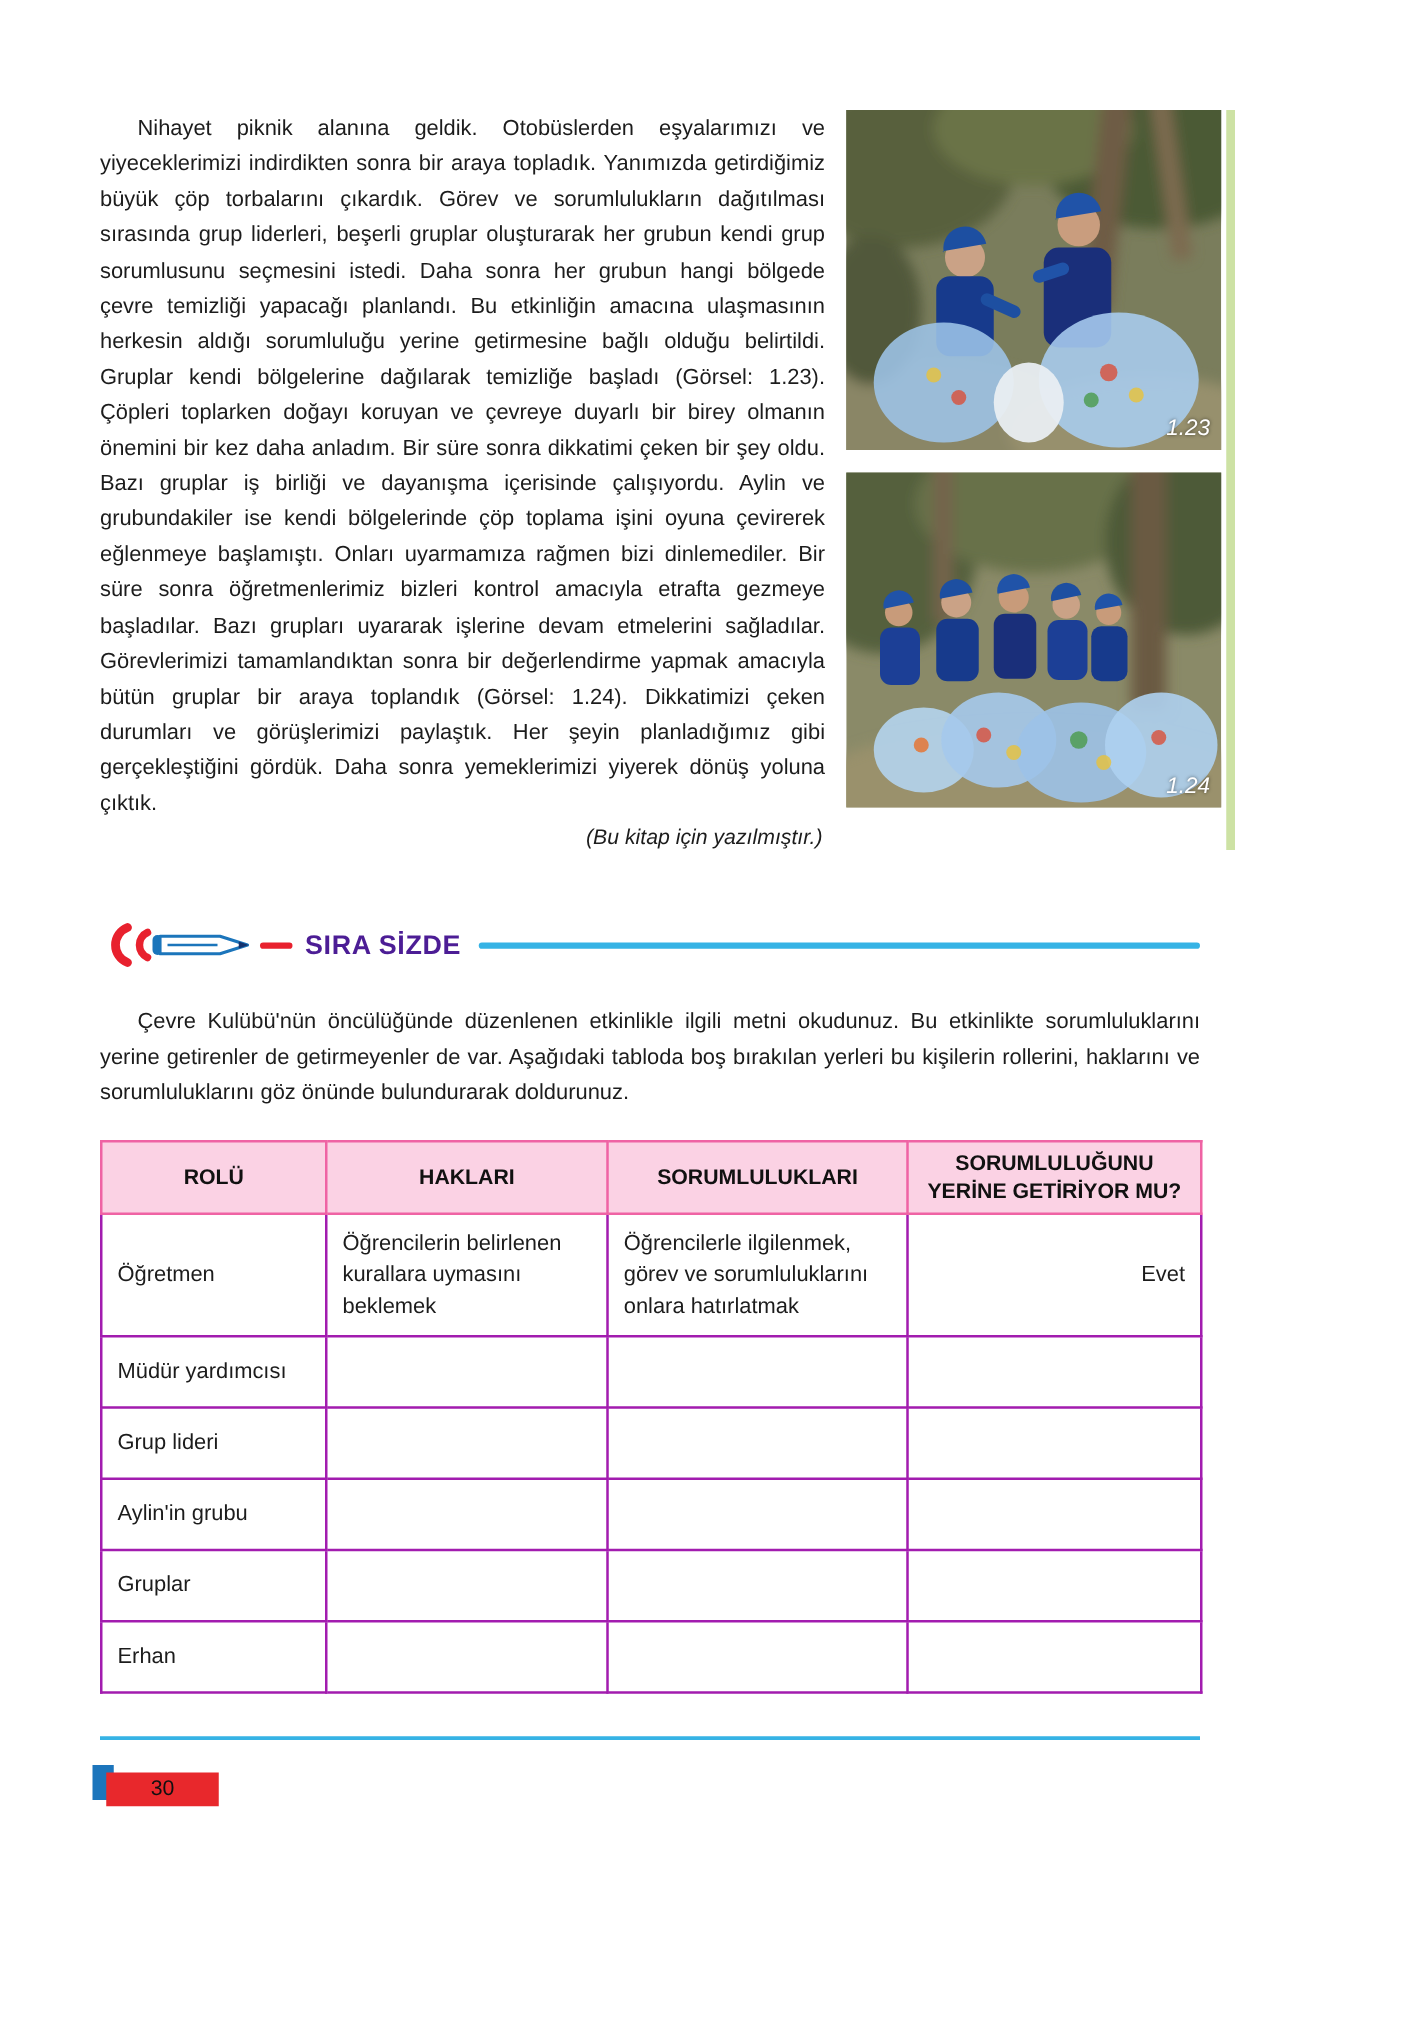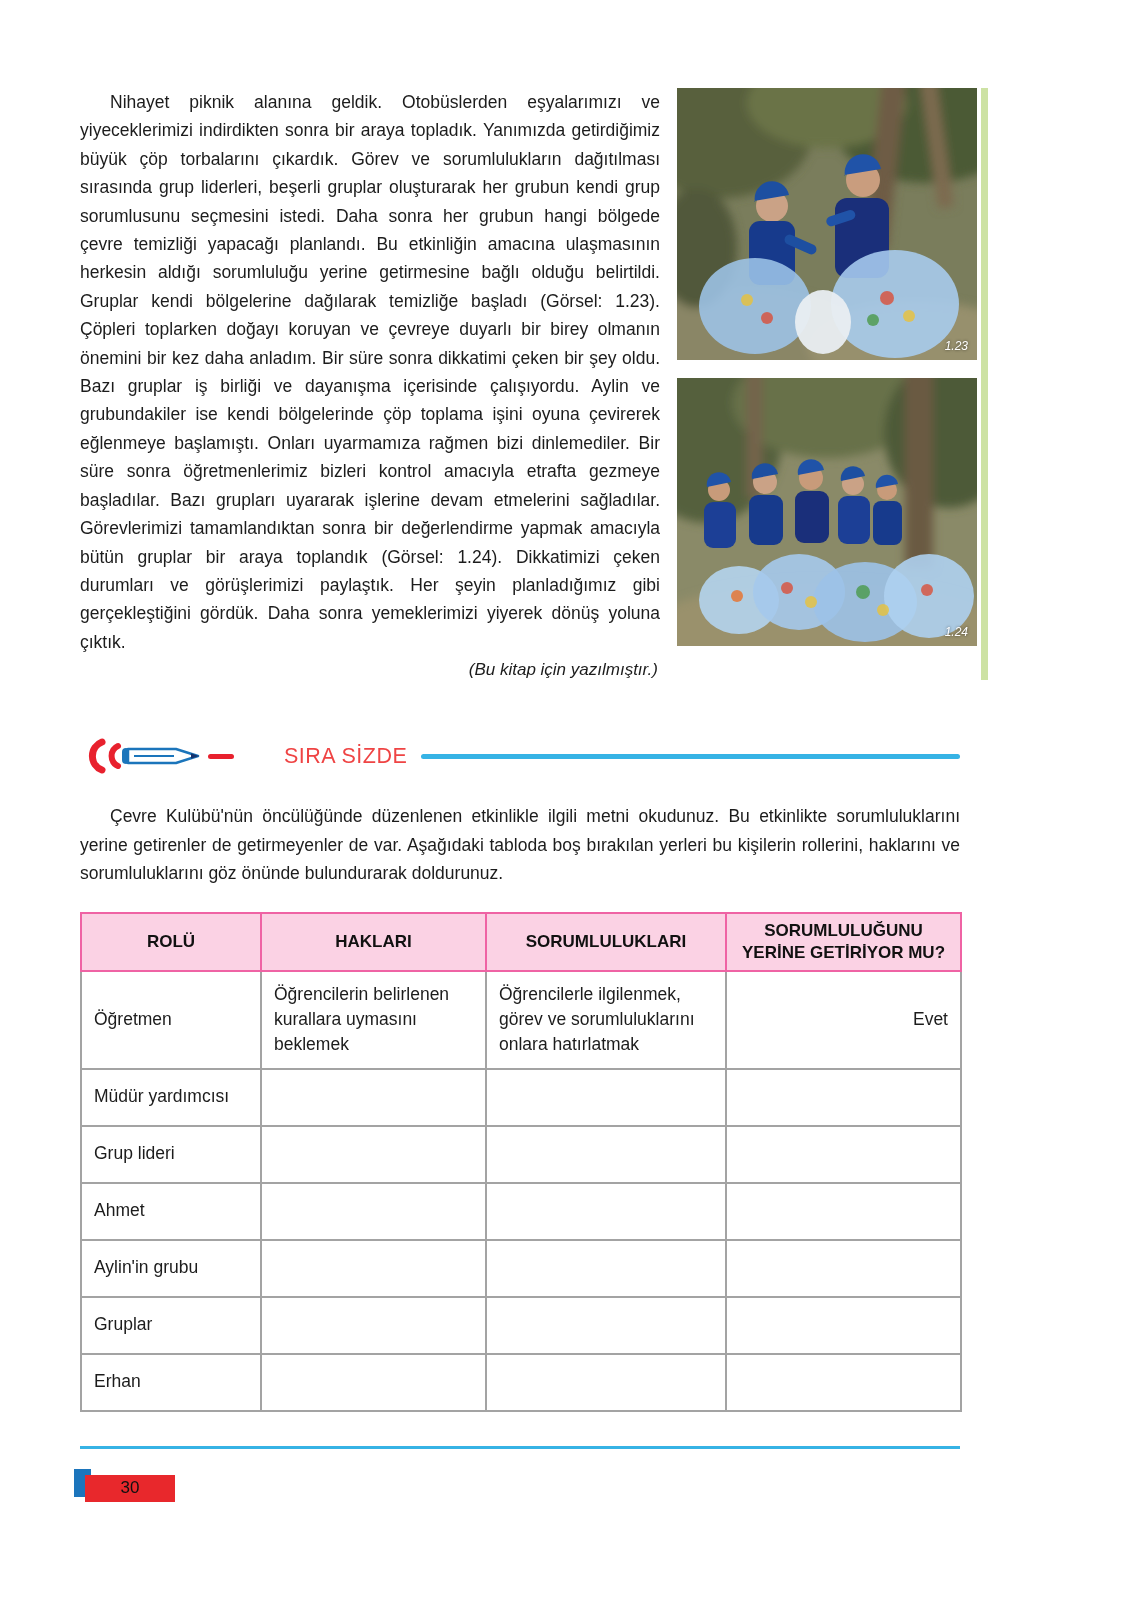--- a/index.html
+++ b/index.html
@@ -22,32 +22,32 @@
   }
   .attr {
     font-size:17px; font-style:italic;
     text-align:right; margin-top:4px; padding-right:2px;
   }
   .img-col { width:300px; margin-left:17px; display:flex; flex-direction:column; gap:18px; flex:none; }
   .photo { position:relative; width:300px; }
   .photo svg { display:block; }
   .photo-label {
     position:absolute; right:9px; bottom:7px;
-    color:#ffffff; font-style:italic; font-size:12px;
+    color:#ffffff; font-style:italic; font-size:18px;
     text-shadow:0 0 3px rgba(0,0,0,.6);
   }
   .green-bar { width:7px; background:#cde2a4; margin-left:4px; flex:none; }
 
   
   .sira { display:flex; align-items:center; width:880px; margin-top:56px; height:40px; }
   .sira-icon { flex:none; }
   .red-dash { width:26px; height:5px; background:#e8212e; border-radius:3px; margin:0 10px 0 2px; flex:none; }
   .sira-title {
-    color:#ef4444; font-weight:normal; font-size:21.5px;
-    letter-spacing:.5px; margin-right:14px; flex:none;margin-left:40px;
+    color:#4c1d95; font-weight:bold; font-size:21.5px;
+    letter-spacing:.5px; margin-right:14px; flex:none;
   }
   .sira-line { flex:1; height:5px; background:#36b3e5; border-radius:3px; }
 
   
   .intro {
     width:880px; margin-top:26px;
     font-size:17.5px; line-height:28.5px;
     text-align:justify; text-indent:30px;
   }
 
@@ -56,21 +56,21 @@
     margin-top:24px; width:880px;
     border-collapse:collapse; table-layout:fixed;border-radius:24px;
   }
   table.roles th {
     background:#fbd2e4; border:2px solid #ef63a4;
     font-size:17px; font-weight:bold; color:#111;
     height:58px; padding:4px 8px; text-align:center; vertical-align:middle;
     line-height:1.25;
   }
   table.roles td {
-    border:2px solid #a3a3a3;
+    border:2px solid #a21caf;
     font-size:17.5px; padding:6px 12px;
     vertical-align:middle; line-height:1.45;
     background:#ffffff;
   }
   tr.filled td { height:98px; }
   tr.blank td  { height:57px; }
   td.c-top { vertical-align:top; padding-top:9px; }
   td.c-center { text-align:right; vertical-align:middle; }
 
   
@@ -231,26 +231,20 @@
         <td></td>
         <td></td>
       </tr>
       <tr class="blank">
         <td>Grup lideri</td>
         <td></td>
         <td></td>
         <td></td>
       </tr>
       <tr class="blank">
-        <td>Ahmet</td>
-        <td></td>
-        <td></td>
-        <td></td>
-      </tr>
-      <tr class="blank">
         <td>Aylin'in grubu</td>
         <td></td>
         <td></td>
         <td></td>
       </tr>
       <tr class="blank">
         <td>Gruplar</td>
         <td></td>
         <td></td>
         <td></td>

